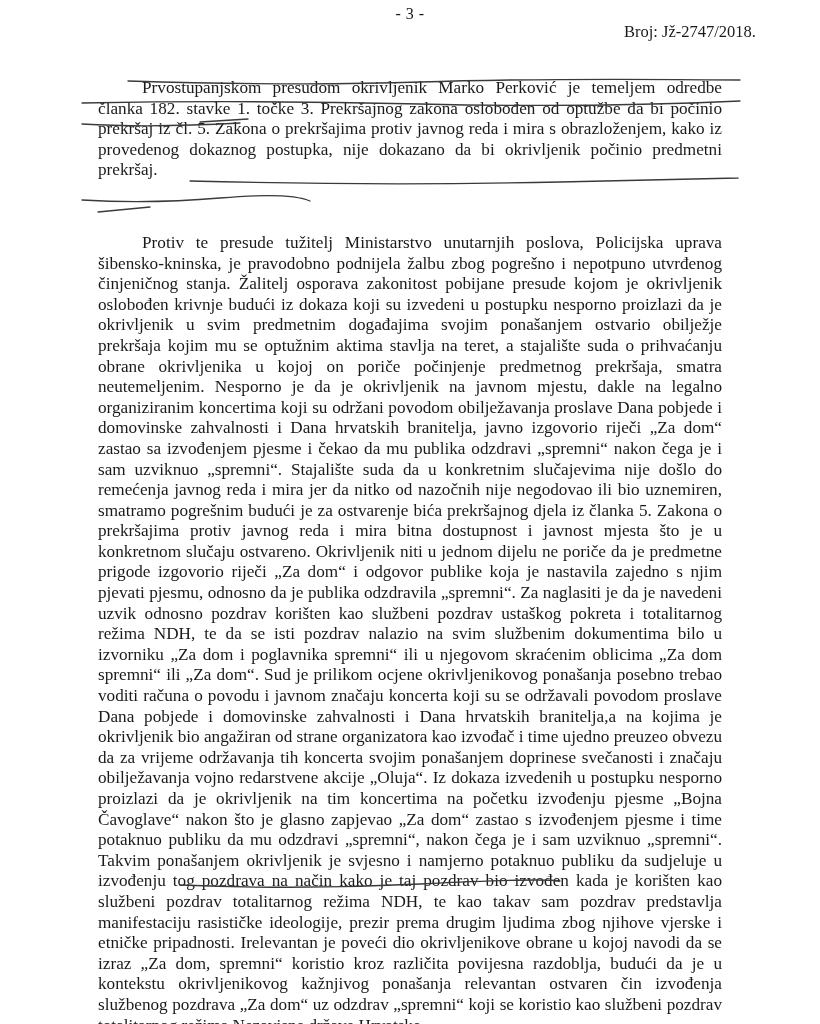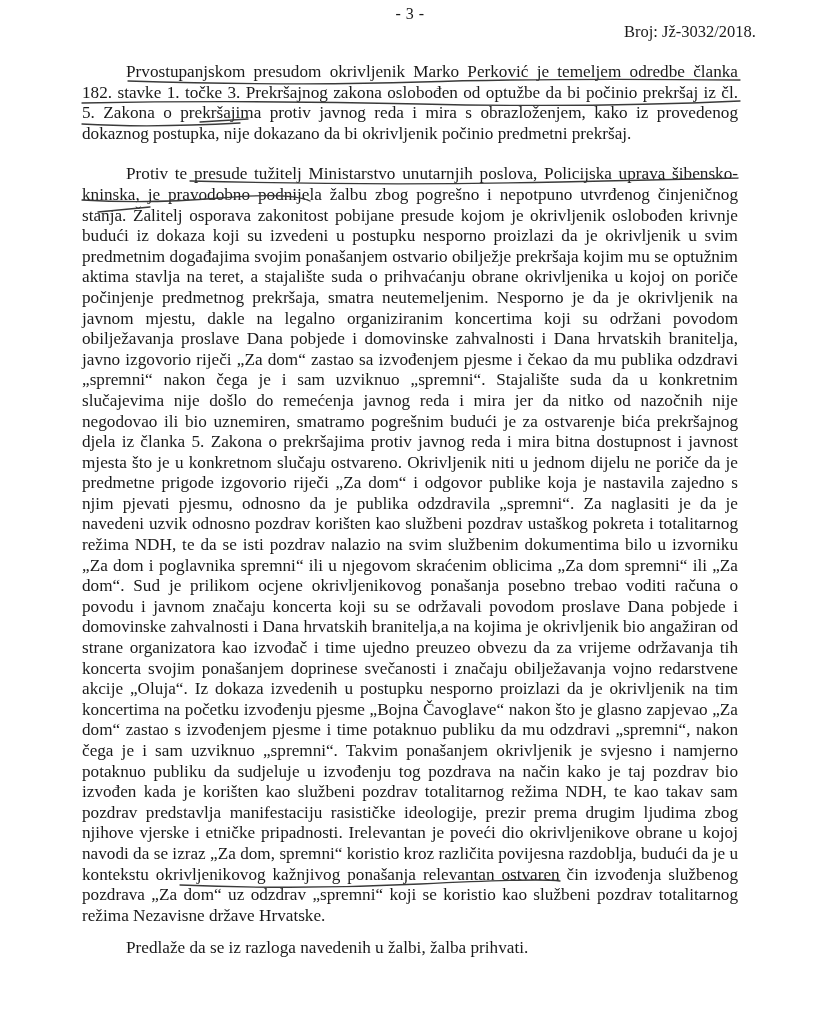--- a/index.html
+++ b/index.html
@@ -12,34 +12,34 @@
       position: absolute; top: 5px; left: 0; width: 820px; text-align: center;
       font-size: 16px; letter-spacing: 0.5px;
     }
     .case-number {
       position: absolute; top: 22px; right: 64px; font-size: 16.5px;
     }
     .body-text {
       position: absolute; left: 82px; width: 656px; top: 62px;
       font-size: 17.2px; line-height: 20.6px; text-align: justify;
     }
-    .para { margin: 0; text-indent: 44px; }
+    .para { margin: 16px; text-indent: 44px; }
     .gap-1 { height: 20px; }
     .gap-2 { height: 12px; }
     .gap-3 { height: 39px; }
     .single { margin: 0; padding-left: 44px; text-align: left; }
     .hand {
       position: absolute; pointer-events: none;
     }
   </style>
 </head>
 <body>
 
 <div class="page-number">- 3 -</div>
-<div class="case-number">Broj:  Jž-3032/2018.</div>
+<div class="case-number">Broj:  Jž-2747/2018.</div>
 
 <div class="body-text">
   <p class="para">Prvostupanjskom presudom okrivljenik Marko Perković je temeljem odredbe članka 182. stavke 1. točke 3. Prekršajnog zakona oslobođen od optužbe da bi počinio prekršaj iz čl. 5. Zakona o prekršajima protiv javnog reda i mira s obrazloženjem, kako iz provedenog dokaznog postupka, nije dokazano da bi okrivljenik počinio predmetni prekršaj.</p>
   <div class="gap-1"></div>
   <p class="para">Protiv te presude tužitelj Ministarstvo unutarnjih poslova, Policijska uprava šibensko-kninska, je pravodobno podnijela žalbu zbog  pogrešno i nepotpuno utvrđenog činjeničnog stanja. Žalitelj osporava zakonitost pobijane presude kojom je okrivljenik oslobođen krivnje budući iz dokaza koji su izvedeni u postupku nesporno proizlazi da je okrivljenik u svim predmetnim događajima svojim ponašanjem ostvario obilježje prekršaja kojim mu se optužnim aktima stavlja na teret, a stajalište suda o prihvaćanju obrane okrivljenika u kojoj on poriče počinjenje predmetnog prekršaja, smatra neutemeljenim. Nesporno je da je okrivljenik na javnom mjestu, dakle na legalno organiziranim koncertima koji su održani povodom obilježavanja proslave Dana pobjede i domovinske zahvalnosti i Dana hrvatskih branitelja, javno izgovorio riječi „Za dom“ zastao sa izvođenjem pjesme i čekao da mu publika odzdravi „spremni“ nakon čega je i sam uzviknuo „spremni“. Stajalište suda da u konkretnim slučajevima nije došlo do remećenja javnog reda i mira jer da nitko od nazočnih nije negodovao ili bio uznemiren, smatramo pogrešnim budući je za ostvarenje bića prekršajnog djela iz članka 5. Zakona o prekršajima protiv javnog reda i mira bitna dostupnost i javnost mjesta što je u konkretnom slučaju ostvareno. Okrivljenik niti u jednom dijelu ne poriče da je predmetne prigode izgovorio riječi „Za dom“ i odgovor publike koja je nastavila zajedno s njim pjevati pjesmu, odnosno da je publika odzdravila „spremni“. Za naglasiti je da je navedeni uzvik odnosno pozdrav korišten kao službeni pozdrav ustaškog pokreta i totalitarnog režima NDH, te da se isti pozdrav nalazio na svim službenim dokumentima bilo u izvorniku „Za dom i poglavnika spremni“ ili u njegovom skraćenim oblicima „Za dom spremni“ ili „Za dom“. Sud je prilikom ocjene okrivljenikovog ponašanja posebno trebao voditi računa o povodu i javnom značaju koncerta koji su se održavali povodom proslave Dana pobjede i domovinske zahvalnosti i Dana hrvatskih branitelja,a na kojima je okrivljenik bio angažiran od strane organizatora kao izvođač i time ujedno preuzeo obvezu da za vrijeme održavanja tih koncerta svojim ponašanjem doprinese svečanosti i značaju obilježavanja vojno redarstvene akcije „Oluja“. Iz dokaza izvedenih u postupku nesporno proizlazi da je okrivljenik na tim koncertima na početku izvođenju pjesme „Bojna Čavoglave“ nakon što je glasno zapjevao „Za dom“ zastao s izvođenjem pjesme i time potaknuo publiku da mu odzdravi „spremni“, nakon čega je i sam uzviknuo „spremni“. Takvim ponašanjem okrivljenik je svjesno i namjerno potaknuo publiku da sudjeluje u izvođenju tog pozdrava na način kako je taj pozdrav bio izvođen kada je korišten kao službeni pozdrav totalitarnog režima NDH, te kao takav sam pozdrav predstavlja manifestaciju rasističke ideologije, prezir prema drugim ljudima zbog njihove vjerske i etničke pripadnosti. Irelevantan je poveći dio okrivljenikove obrane u kojoj navodi da se izraz „Za dom, spremni“ koristio kroz različita povijesna razdoblja, budući da je u kontekstu okrivljenikovog kažnjivog ponašanja relevantan ostvaren čin izvođenja službenog pozdrava „Za dom“ uz odzdrav „spremni“ koji se koristio kao službeni pozdrav totalitarnog režima Nezavisne države Hrvatske.</p>
   <div class="gap-2"></div>
   <p class="single">Predlaže da se iz razloga navedenih u žalbi, žalba prihvati.</p>
   <div class="gap-2"></div>
   <div class="gap-3"></div>
 

